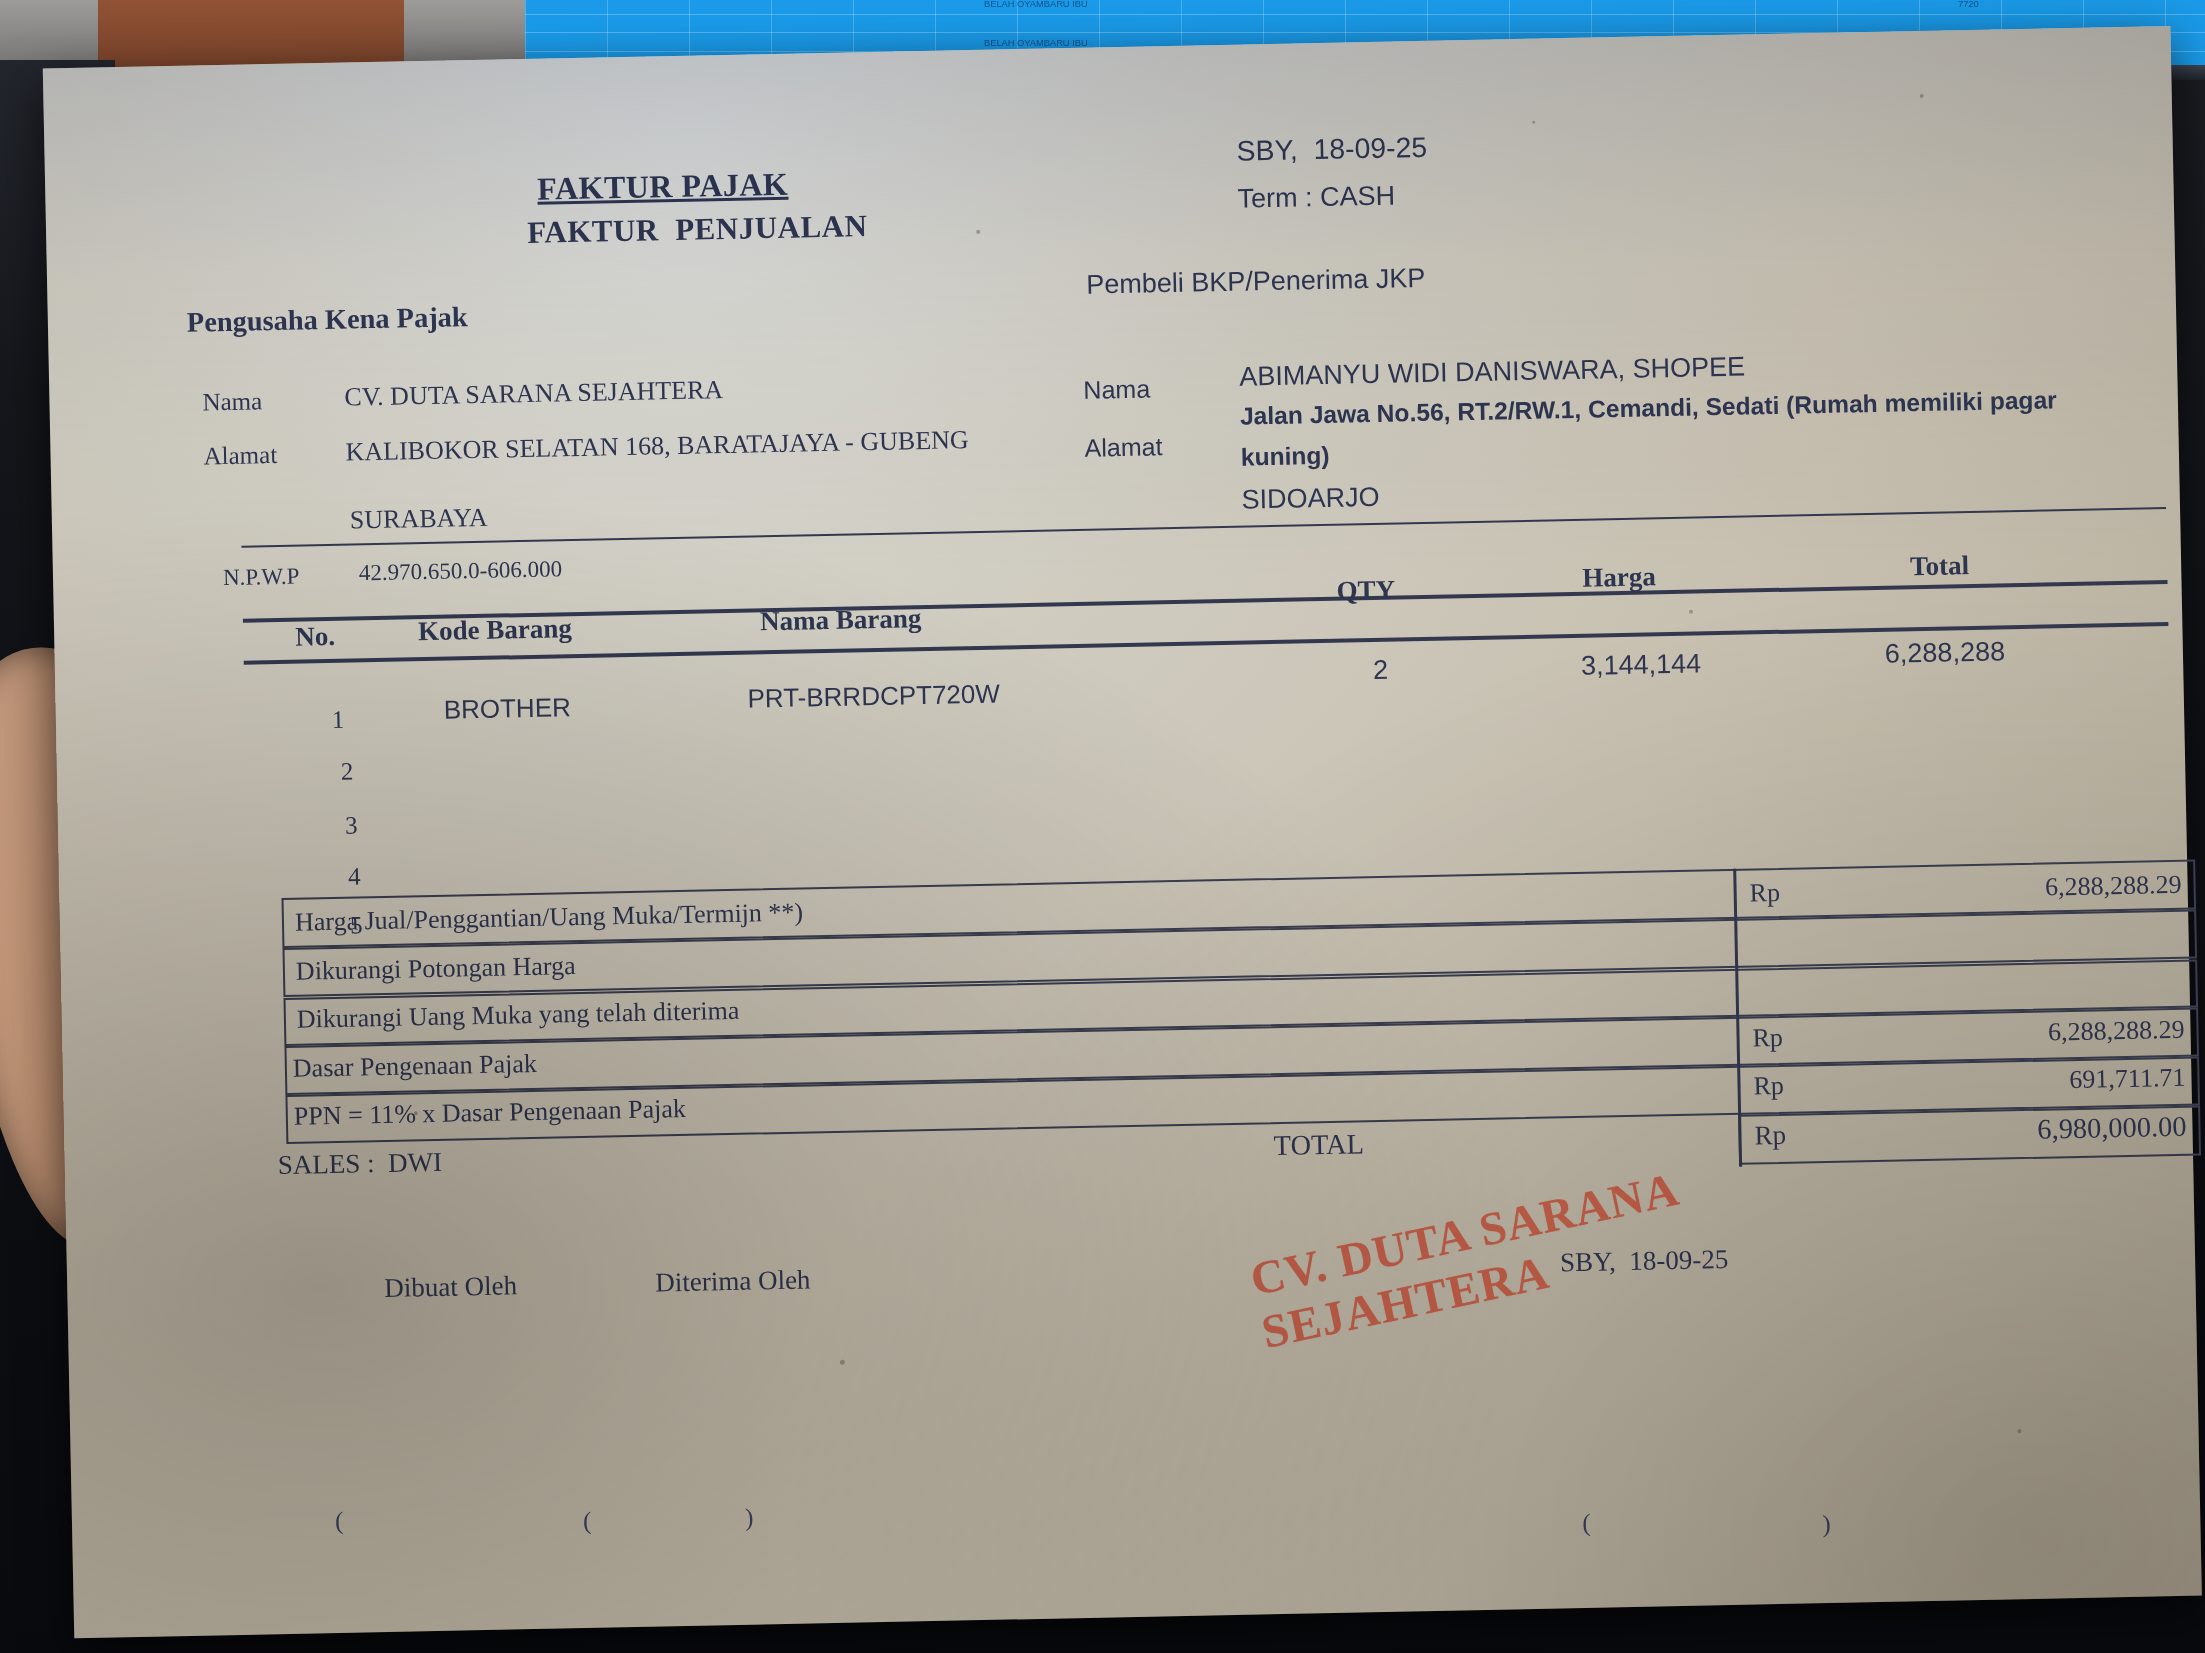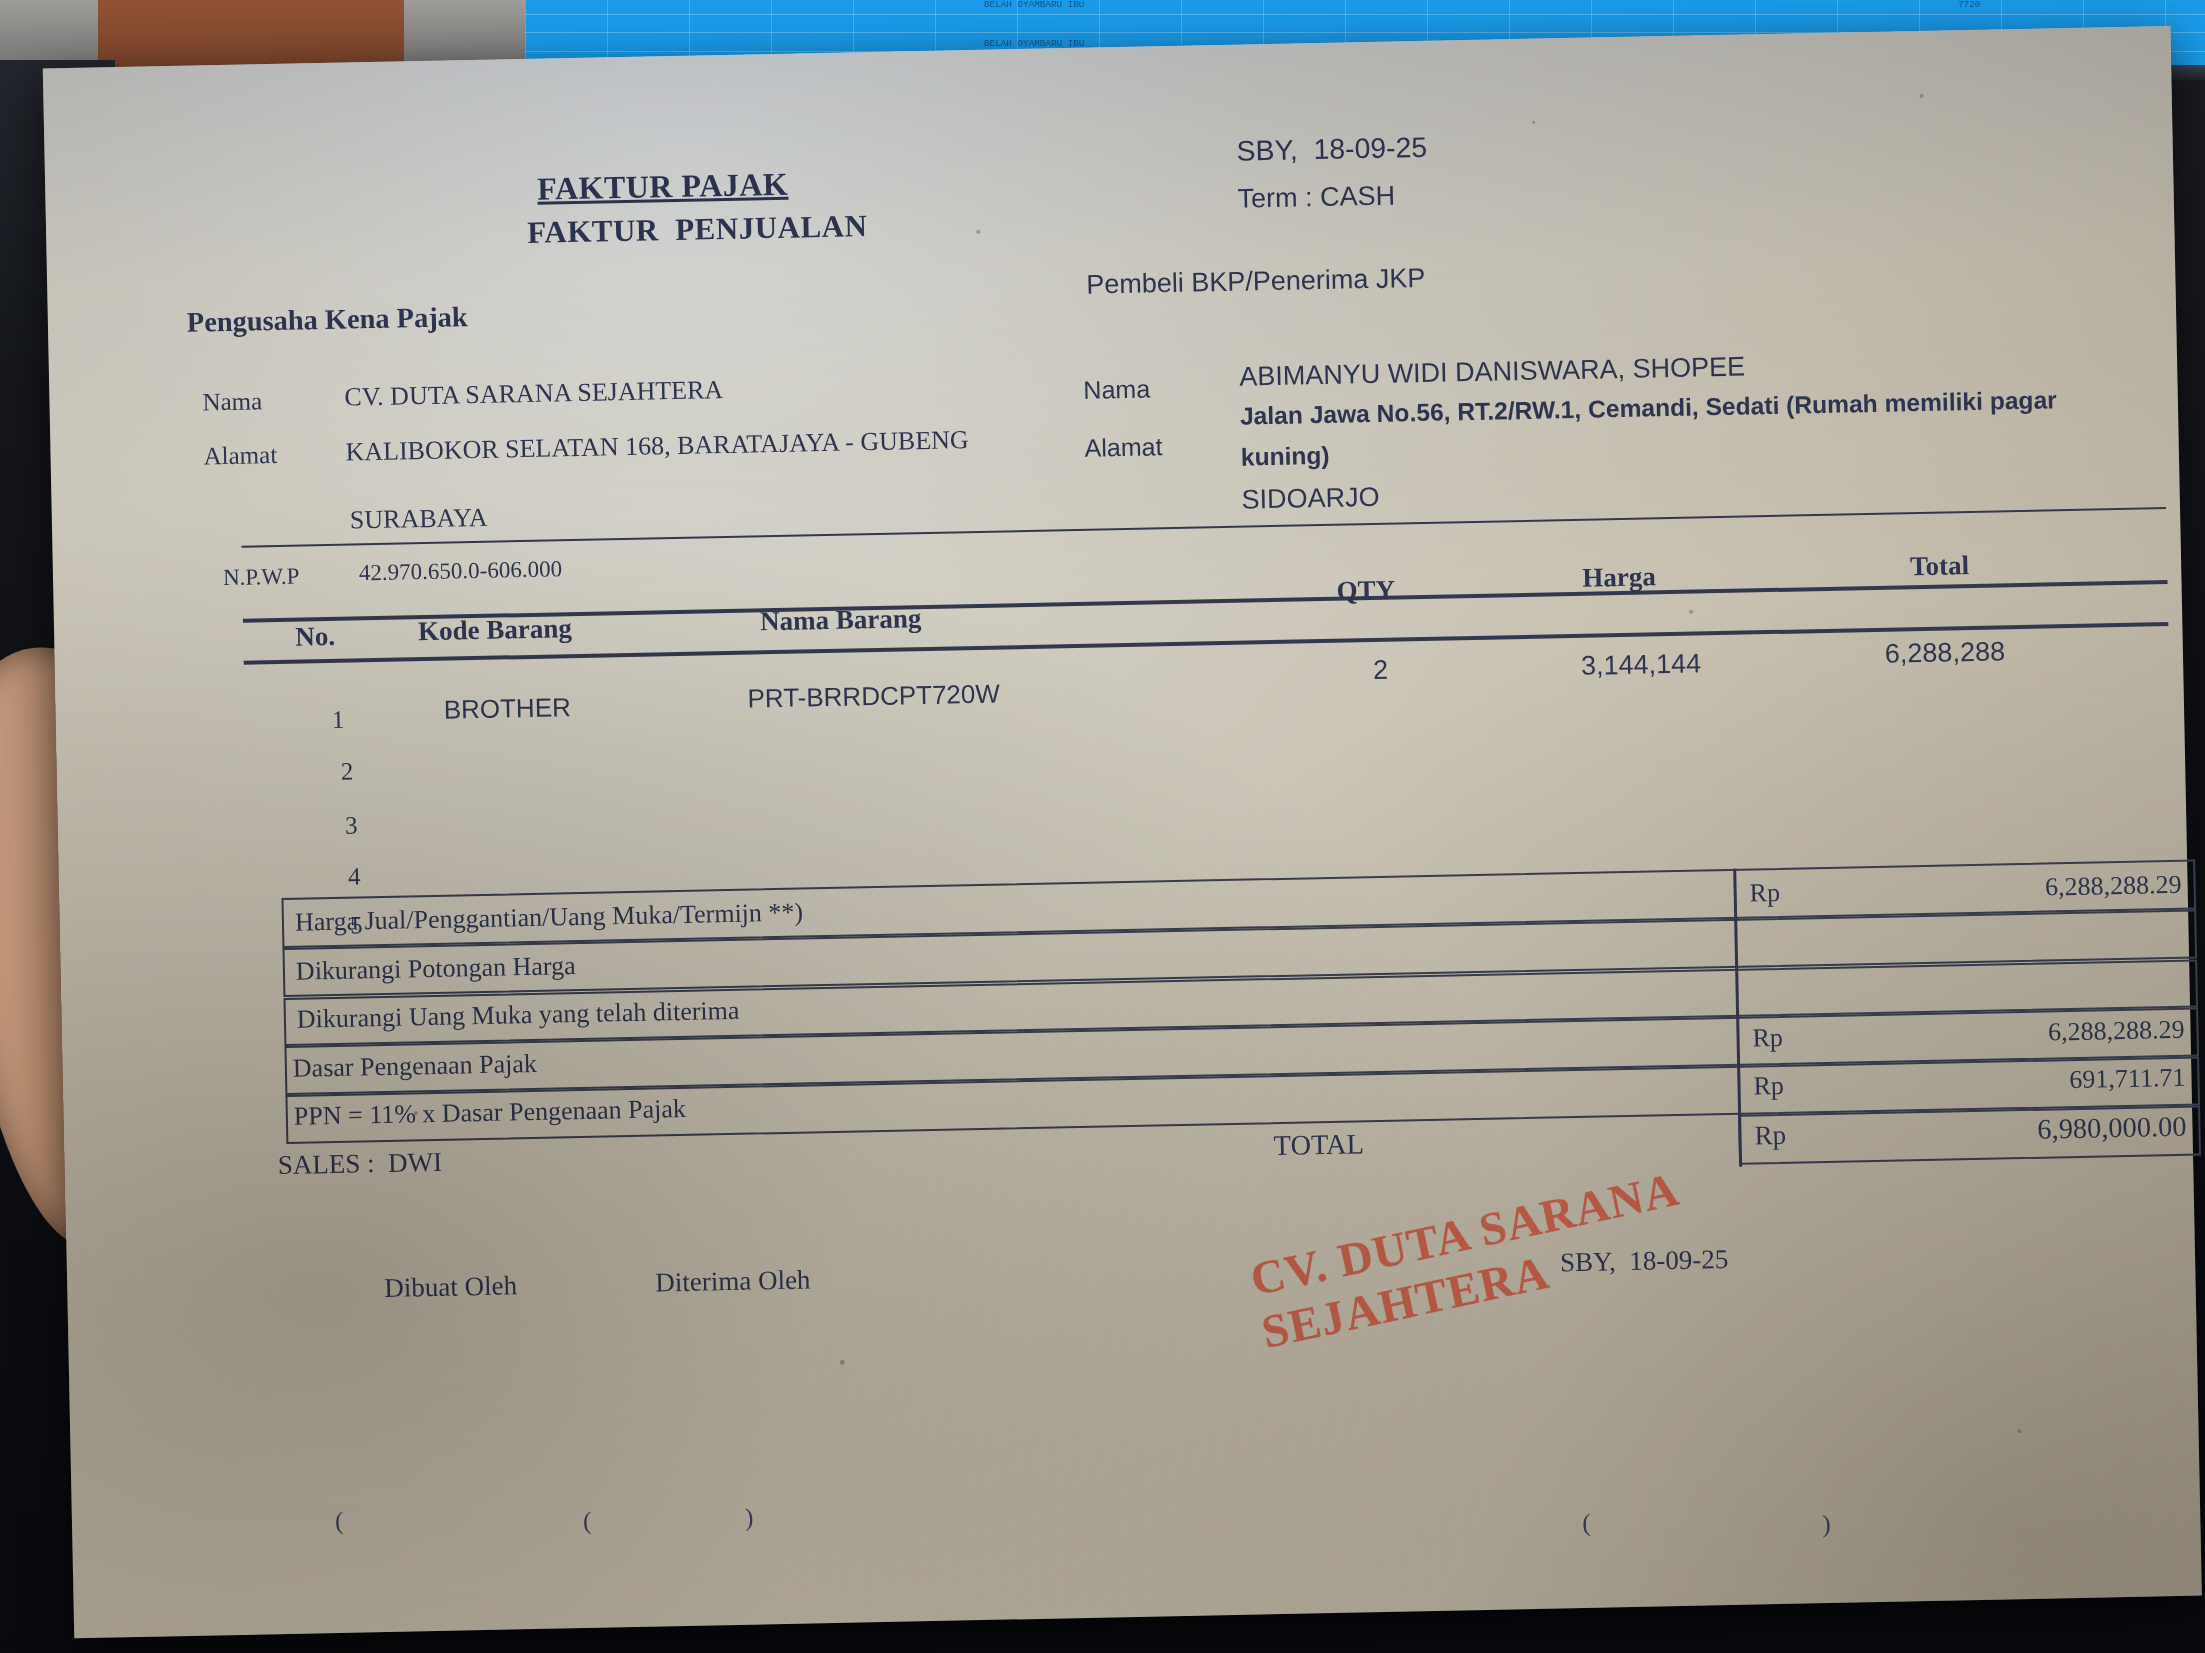--- a/index.html
+++ b/index.html
@@ -62,21 +62,21 @@
       repeating-linear-gradient(90deg, rgba(255,255,255,.22) 0 1.1px, rgba(255,255,255,0) 1.1px 82px);
   }
   .monitor-bezel {
     position: absolute;
     left: 525px; top: 65px; width: 1685px; height: 15.3px;
     background: linear-gradient(180deg, #3d4450 0%, #20242c 100%);
   }
   .sheet-text {
     position: absolute;
     color: rgba(12,60,110,.75);
-    font-family: Liberation Mono, monospace;
+    font-family: Liberation Sans, sans-serif;
     font-size: 9.3px;
     white-space: nowrap;
   }
 
   
   .hand {
     position: absolute;
     left: -38px; top: 645px;
     width: 230px; height: 602px;
     background: linear-gradient(100deg, #caa288 0%, #b98c6e 45%, #8d6247 100%);

